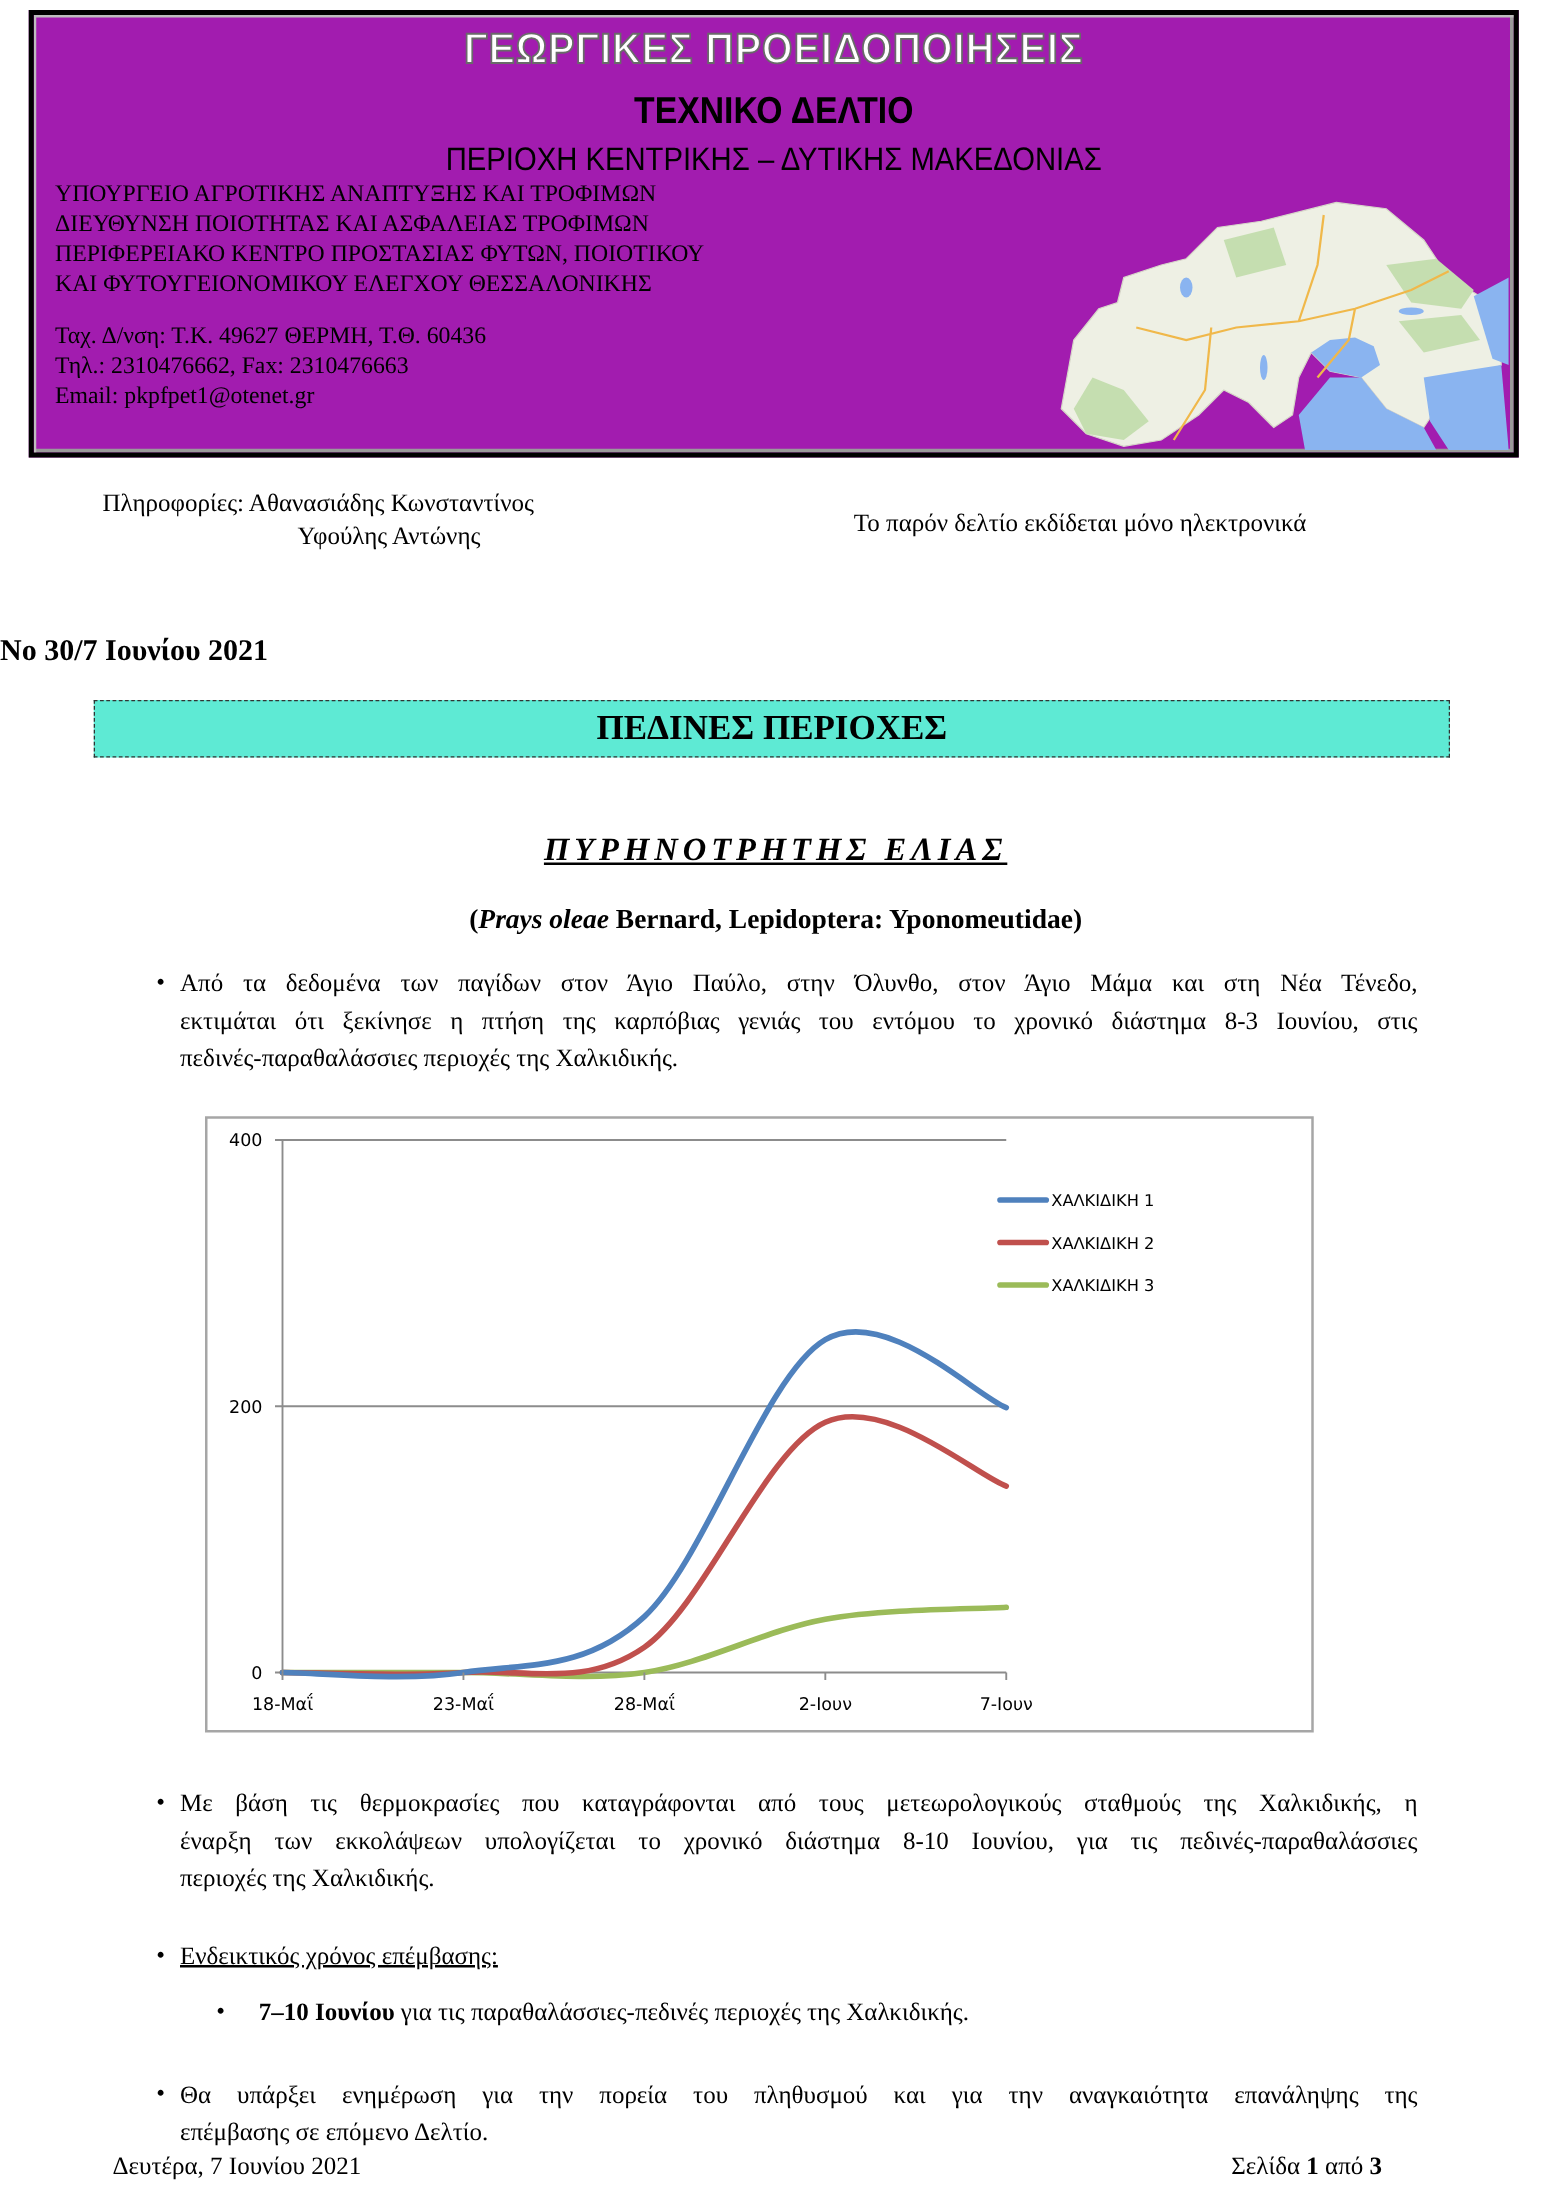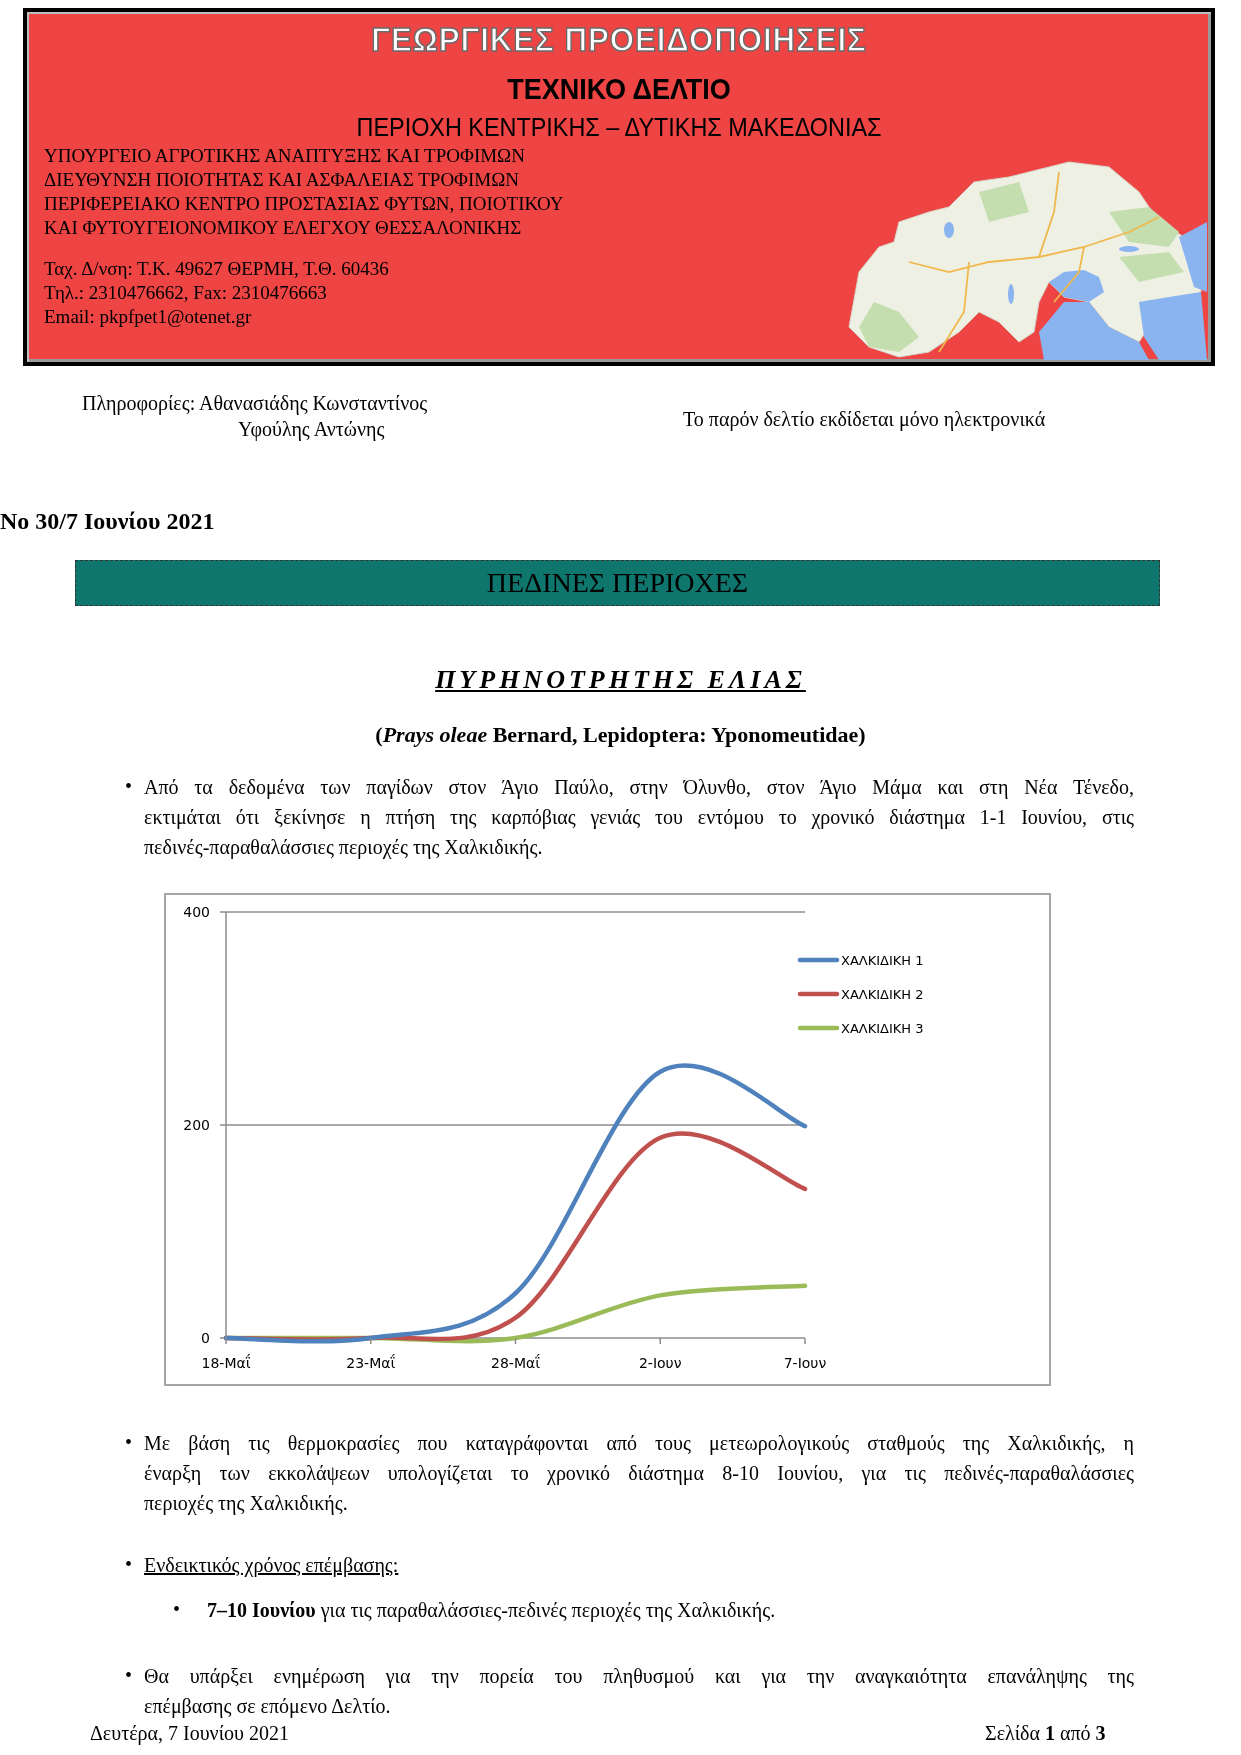--- a/index.html
+++ b/index.html
@@ -1,28 +1,28 @@
 <!DOCTYPE html>
 <html><head>
 <meta charset="utf-8">
 <style>
   html, body { margin: 0; padding: 0; background: #ffffff; }
   body { width: 1241px; height: 1755px; position: relative; font-family: "Liberation Serif", serif; color: #000; overflow: hidden; }
   .abs { position: absolute; }
   
-  #header-box { left: 23px; top: 8px; width: 1192px; height: 358px; border: 4px solid #000; box-shadow: inset 2px 2px 0 #bdbdbd, inset -3px -3px 0 #9a9a9a; box-sizing: border-box; background:#ef4444; }
+  #header-box { left: 23px; top: 8px; width: 1192px; height: 358px; border: 4px solid #000; box-shadow: inset 2px 2px 0 #bdbdbd, inset -3px -3px 0 #9a9a9a; box-sizing: border-box; background:#a21caf; }
   #banner { left: 0; right: 0; top: 8px; text-align: center; font-family: "Liberation Sans", sans-serif; font-size: 34px; font-weight: bold; letter-spacing: 1px; color: #fff; -webkit-text-stroke: 1.5px #6a6a6a; transform: scaleX(0.92); }
   #doc-type { left: 0; right: 0; top: 60px; text-align: center; font-family: "Liberation Sans", sans-serif; font-size: 30px; font-weight: bold; transform: scaleX(0.9); }
   #region { left: 0; right: 0; top: 100px; text-align: center; font-family: "Liberation Sans", sans-serif; font-size: 26px; transform: scaleX(0.9); }
   .org-line { left: 17px; font-size: 19px; line-height: 24px; transform-origin: left; }
   #map { left: 812px; top: 140px; width: 368px; height: 208px; }
   
   .info { font-size: 20px; }
   #doc-number { left: 0; right: 0; top: 508px; font-size: 24px; font-weight: bold; }
-  #section-bar { left: 75px; top: 560px; width: 1085px; height: 46px; background: #0f766e; border: 1px dashed #333; box-sizing: border-box; text-align: center; font-size: 28px; font-weight: normal; line-height: 44px; }
+  #section-bar { left: 75px; top: 560px; width: 1085px; height: 46px; background: #5eead4; border: 1px dashed #333; box-sizing: border-box; text-align: center; font-size: 28px; font-weight: bold; line-height: 44px; }
   #pest-title { left: 0; right: 0; top: 665px; text-align: center; font-size: 26px; font-weight: bold; font-style: italic; letter-spacing: 4px; text-decoration: underline; }
   #pest-sci { left: 0; right: 0; top: 722px; text-align: center; font-size: 22px; font-weight: bold; }
   .bullet { left: 125px; font-size: 20px; }
   .para { left: 144px; width: 990px; font-size: 20px; line-height: 30px; text-align: justify; }
   
   #chart-box { left: 164px; top: 893px; width: 887px; height: 493px; border: 2px solid #a6a6a6; box-sizing: border-box; }
   #chart-svg { left: 164px; top: 893px; width: 887px; height: 493px; }
   .tick-label { font-family: "DejaVu Sans", sans-serif; font-size: 14px; fill: #000; }
   .legend-label { font-family: "DejaVu Sans", sans-serif; font-size: 13px; fill: #000; }
   
@@ -65,21 +65,21 @@
 
 <div id="doc-number" class="abs">Νο 30/7 Ιουνίου 2021</div>
 <div id="section-bar" class="abs">ΠΕΔΙΝΕΣ ΠΕΡΙΟΧΕΣ</div>
 
 <div id="pest-title" class="abs">ΠΥΡΗΝΟΤΡΗΤΗΣ ΕΛΙΑΣ</div>
 <div id="pest-sci" class="abs"><span>(</span><i>Prays oleae</i><span> Bernard, Lepidoptera: Yponomeutidae)</span></div>
 
 <div class="abs bullet" style="top:775px;">•</div>
 <div class="abs para" style="top:772px;">
   <div style="text-align-last:justify">Από τα δεδομένα των παγίδων στον Άγιο Παύλο, στην Όλυνθο, στον Άγιο Μάμα και στη Νέα Τένεδο,</div>
-  <div style="text-align-last:justify">εκτιμάται ότι ξεκίνησε η πτήση της καρπόβιας γενιάς του εντόμου το χρονικό διάστημα 1-1 Ιουνίου, στις</div>
+  <div style="text-align-last:justify">εκτιμάται ότι ξεκίνησε η πτήση της καρπόβιας γενιάς του εντόμου το χρονικό διάστημα 8-3 Ιουνίου, στις</div>
   <div>πεδινές-παραθαλάσσιες περιοχές της Χαλκιδικής.</div>
 </div>
 
 <div id="chart-box" class="abs"></div>
 <svg id="chart-svg" class="abs" viewBox="0 0 887 493">
   <g id="grid-layer">
       <line x1="56" x2="641" y1="445" y2="445" stroke="#8c8c8c" stroke-width="1.5"></line>
       <line x1="56" x2="641" y1="232" y2="232" stroke="#8c8c8c" stroke-width="1.5"></line>
       <line x1="56" x2="641" y1="19" y2="19" stroke="#8c8c8c" stroke-width="1.5"></line>
     </g>

